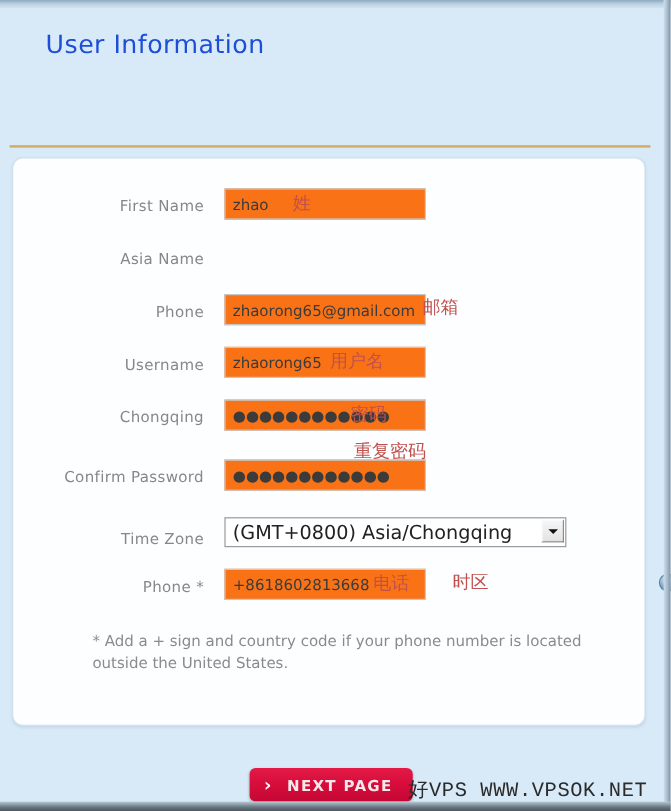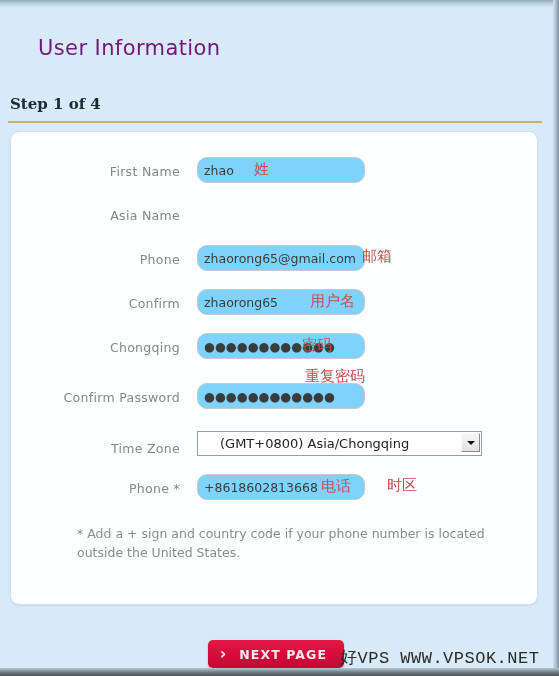--- a/index.html
+++ b/index.html
@@ -51,23 +51,23 @@
     position: absolute;
     top: 7px; left: 0;
     width: 553px;
     height: 661px;
     background: #d8e9f7;
   }
 
   .page-title {
     position: absolute;
     left: 38px;
-    top: 36px;
+    top: 25px;
     font-size: 21px;
-    color: #701a75;
+    color: #1d4ed8;
     letter-spacing: 0.4px;
     font-weight: normal;
     white-space: nowrap;
   }
 
   .step-label {
     position: absolute;
     left: 10px;
     top: 95px;
     font-size: 15px;
@@ -95,21 +95,21 @@
     height: 474px;
     background: #fdfeff;
     border: 1px solid #cfe0ee;
     border-radius: 9px;
     box-sizing: border-box;
     box-shadow: 0 1px 2px rgba(120,150,175,0.18);
   }
 
   .form-rows {
     position: absolute;
-    left: 14px;
+    left: 4px;
     top: 25px;
     width: 100%;
   }
 
   .frow {
     position: relative;
     height: 44px;
   }
 
   .flabel {
@@ -126,26 +126,26 @@
   .fctrl {
     position: absolute;
     left: 172px;
   }
 
   .tinput {
     width: 168px;
     height: 26px;
     box-sizing: border-box;
     border: 1px solid #c8c8c8;
-    background: #7dd3fc;
+    background: #f97316;
     font-size: 12.5px;
     color: #3b3b3b;
     padding: 0 0 0 6px;
     font-family: "DejaVu Sans", "Liberation Sans", sans-serif;
-    border-radius: 10px;
+    border-radius: 0;
     outline: none;
     display: block;
   }
 
   
   .anno {
     position: absolute;
     color: #c0504d;
     font-size: 15px;
     white-space: nowrap;
@@ -160,24 +160,24 @@
     height: 25px;
   }
   .tz-box {
     position: absolute;
     left: 0; top: 0;
     width: 285px;
     height: 25px;
     box-sizing: border-box;
     border: 1px solid #9a9a9a;
     background: #ffffff;
-    font-size: 13px;
+    font-size: 16px;
     color: #222;
     line-height: 23px;
-    padding-left: 22px;
+    padding-left: 6px;
     overflow: hidden;
     white-space: nowrap;
   }
   .tz-btn {
     position: absolute;
     right: 2px;
     top: 2px;
     width: 19px;
     height: 19px;
     box-sizing: border-box;
@@ -271,21 +271,20 @@
 </style>
 </head>
 <body>
 
 <div id="screen">
 
   <div class="top-edge"></div>
   <div class="page-bg"></div>
 
   <div class="page-title">User Information</div>
-  <div class="step-label">Step 1 of 4</div>
   <div class="rule"></div>
 
   <div class="card">
     <div class="form-rows">
 
       <div class="frow">
         <div class="flabel" style="top:7px">First Name</div>
         <div class="fctrl" style="top:0px">
           <input class="tinput" type="text" value="zhao" style="">
           <span class="anno" style="left:57px; top:3px;">姓</span>
@@ -298,24 +297,24 @@
 
       <div class="frow">
         <div class="flabel" style="top:7px">Phone</div>
         <div class="fctrl" style="top:0px">
           <input class="tinput" type="text" value="zhaorong65@gmail.com" style="">
           <span class="anno" style="left:165px; top:2px;">邮箱</span>
         </div>
       </div>
 
       <div class="frow">
-        <div class="flabel" style="top:7px">Confirm</div>
+        <div class="flabel" style="top:7px">Username</div>
         <div class="fctrl" style="top:0px">
           <input class="tinput" type="text" value="zhaorong65" style="">
-          <span class="anno" style="left:88px; top:3px;margin-left:25px;">用户名</span>
+          <span class="anno" style="left:88px; top:3px;">用户名</span>
         </div>
       </div>
 
       <div class="frow">
         <div class="flabel" style="top:7px">Chongqing</div>
         <div class="fctrl" style="top:0px">
           <input class="tinput" type="text" value="●●●●●●●●●●●●" style="">
           <span class="anno" style="left:105px; top:3px;">密码</span>
         </div>
       </div>

